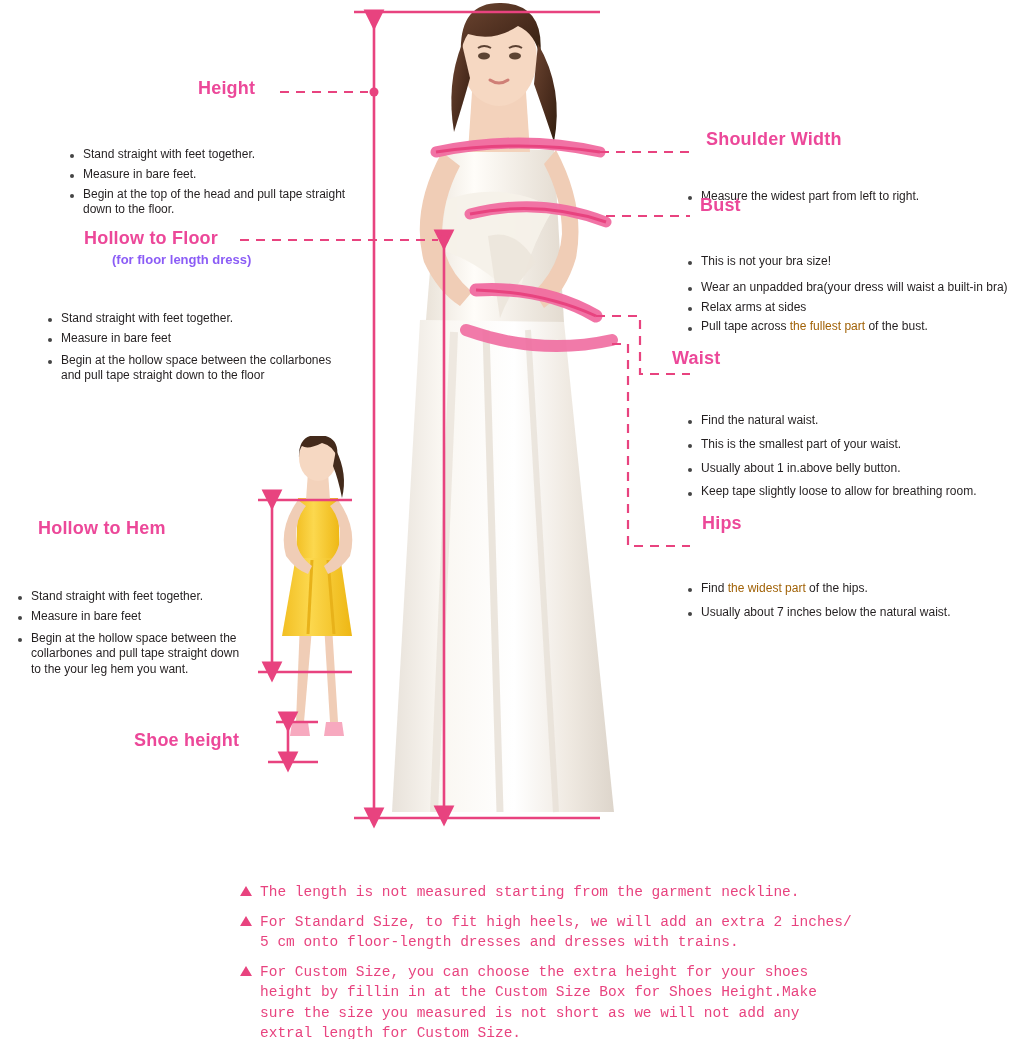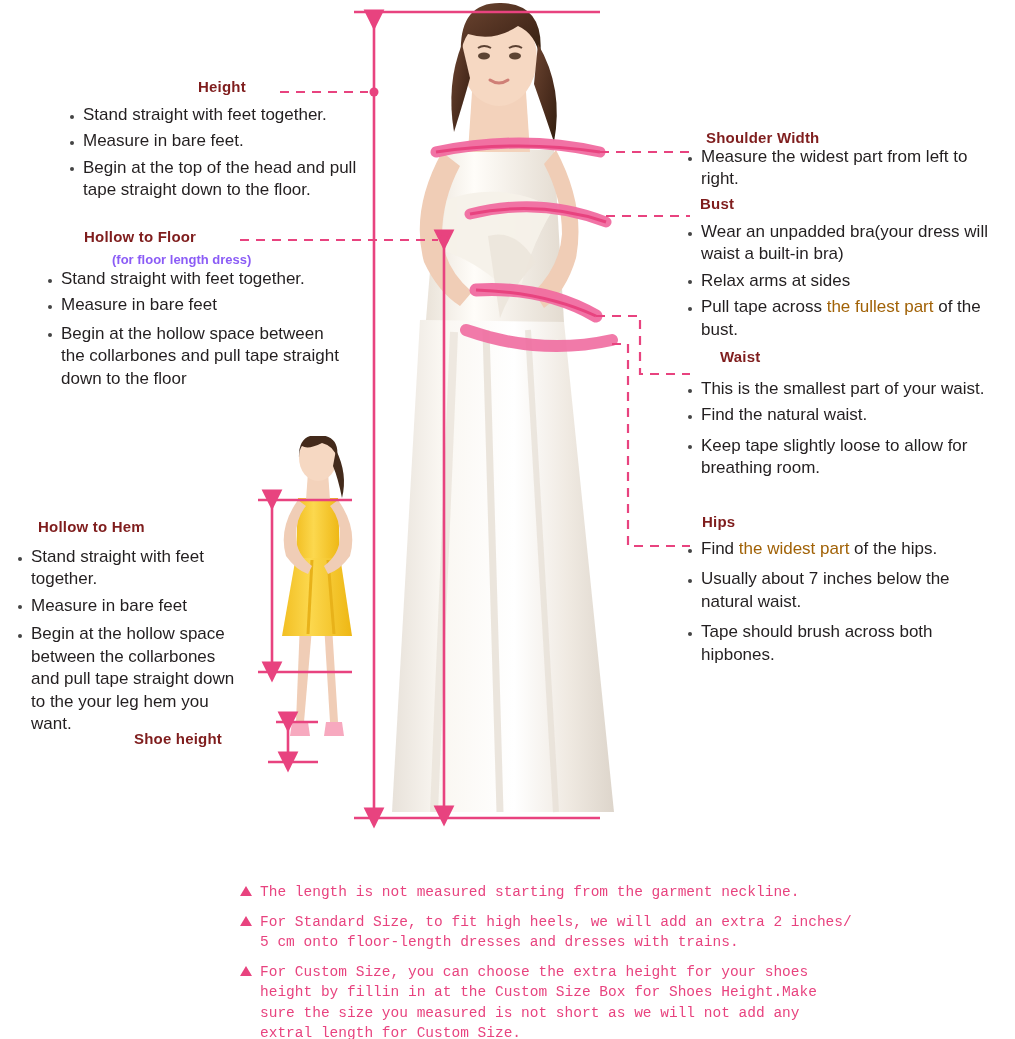--- a/index.html
+++ b/index.html
@@ -14,38 +14,39 @@
     position: relative;
     width: 1015px;
     height: 1039px;
     background: #ffffff;
     overflow: hidden;
   }
   .abs { position: absolute; }
 
   
   .hd {
-    color: #7f1d1d;
+    color: #ec4899;
     font-weight: bold;
-    font-size: 15px;
+    font-size: 18px;
     letter-spacing: .2px;
     white-space: nowrap;
   }
   .subhd {
     color: #8b5cf6;
     font-weight: bold;
     font-size: 13px;
     white-space: nowrap;
   }
 
   
   .lst {
-    font-size: 17px;
+    font-size: 12px;
     color: #231f20;
     line-height: 1.32;
+    margin-top: 43px;
   }
   .lst .li {
     position: relative;
     padding-left: 17px;
     margin-bottom: 4px;
   }
   .lst .li:before {
     content: "";
     position: absolute;
     left: 4px;
@@ -232,41 +233,42 @@
 
   <div class="abs hd" style="left:134px; top:730px;">Shoe height</div>
 
   <div class="abs hd" style="left:706px; top:129px;">Shoulder Width</div>
   <div class="abs lst" style="left:684px; top:146px; width:322px;">
     <div class="li">Measure the widest part from left to right.</div>
   </div>
 
   <div class="abs hd" style="left:700px; top:195px;">Bust</div>
   <div class="abs lst" style="left:684px; top:211px; width:326px;">
+    <div class="li">This is not your bra size!</div>
     <div class="li" style="margin-top:10px;">Wear an unpadded bra(your dress will waist a built-in bra)</div>
     <div class="li">Relax arms at sides</div>
     <div class="li">
       <span>Pull tape across </span><span class="pink">the fullest part</span><span> of the bust.</span>
     </div>
   </div>
 
-  <div class="abs hd" style="left:720px; top:348px;">Waist</div>
+  <div class="abs hd" style="left:672px; top:348px;">Waist</div>
   <div class="abs lst" style="left:684px; top:370px; width:322px;">
+    <div class="li">Find the natural waist.</div>
     <div class="li" style="margin-top:8px;">This is the smallest part of your waist.</div>
-    <div class="li">Find the natural waist.</div>
+    <div class="li" style="margin-top:8px;">Usually about 1 in.above belly button.</div>
     <div class="li" style="margin-top:8px;">Keep tape slightly loose to allow for breathing room.</div>
   </div>
 
   <div class="abs hd" style="left:702px; top:513px;">Hips</div>
   <div class="abs lst" style="left:684px; top:538px; width:322px;">
     <div class="li">
       <span>Find </span><span class="pink">the widest part</span><span> of the hips.</span>
     </div>
     <div class="li" style="margin-top:8px;">Usually about 7 inches below the natural waist.</div>
-    <div class="li" style="margin-top:8px;">Tape should brush across both hipbones.</div>
   </div>
 
   <div class="abs notes" style="left:240px; top:882px; width:620px;">
     <div class="nrow">
       <span class="tri"></span>
       <span>The length is not measured starting from the garment neckline.</span>
     </div>
     <div class="nrow">
       <span class="tri"></span>
       <span>For Standard Size, to fit high heels, we will add an extra 2 inches/ 5  cm onto floor-length dresses and dresses with trains.</span>

